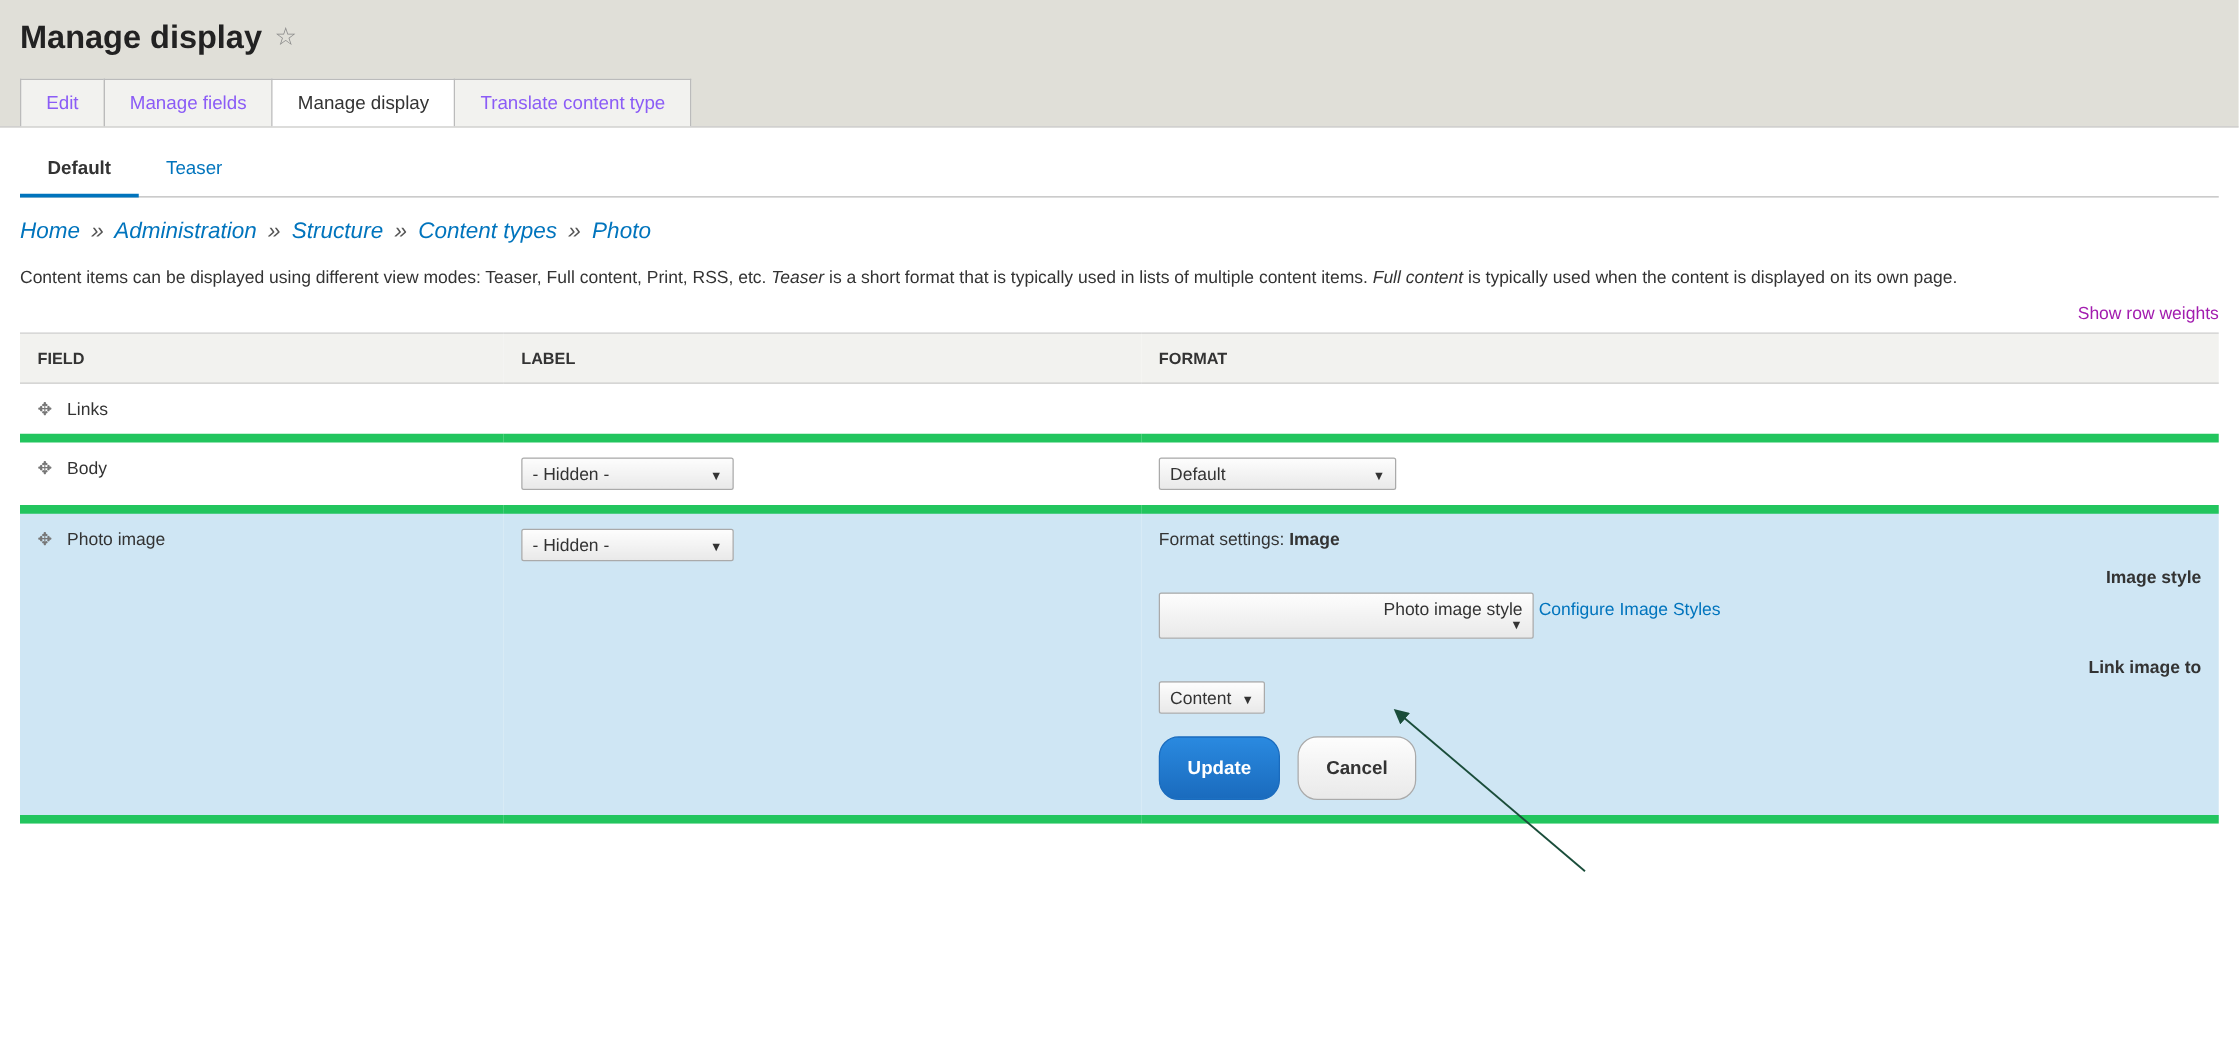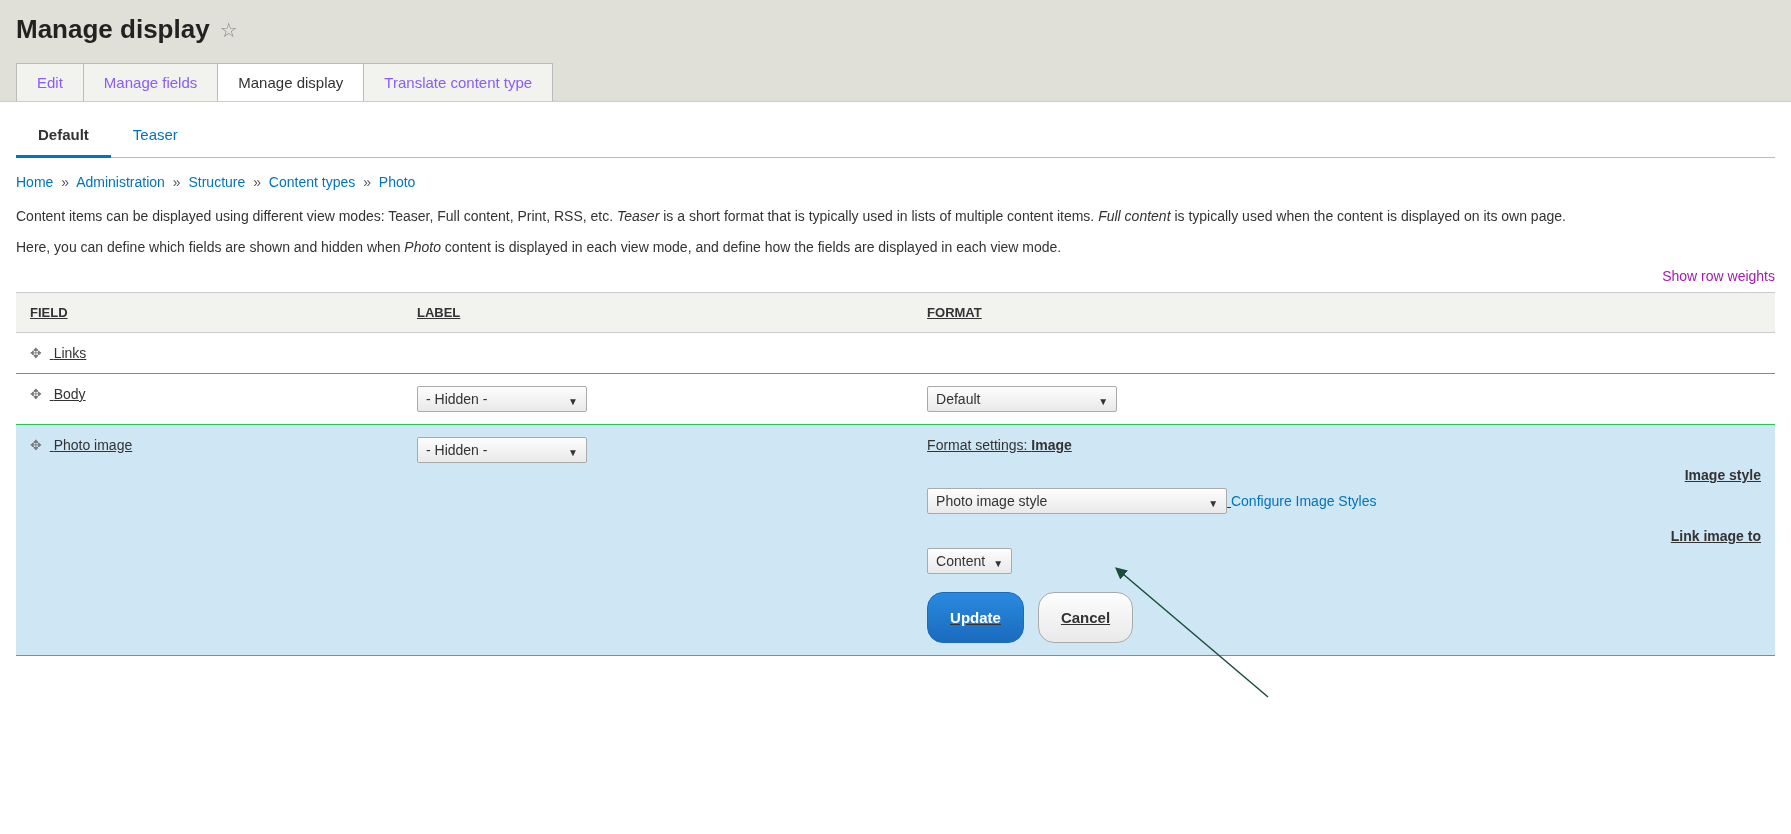--- a/index.html
+++ b/index.html
@@ -8,34 +8,34 @@
 .page-title-row { display: flex; align-items: center; gap: 10px; margin-bottom: 18px; }
 .page-title { font-size: 26px; font-weight: bold; color: #222; }
 .star-icon { color: #888; font-size: 20px; }
 .primary-tabs { display: flex; }
 .primary-tab { padding: 10px 20px; background: #f2f2ef; border: 1px solid #bbb; border-bottom: none; margin-right: -1px; color: #8b5cf6; cursor: pointer; font-size: 15px; }
 .primary-tab.active { background: #fff; color: #333; font-weight: normal; position: relative; z-index: 2; }
 .content-area { padding: 0 16px; }
 .secondary-tabs { display: flex; border-bottom: 1px solid #bbb; margin-top: 12px; }
 .secondary-tab { padding: 12px 22px; color: #0074bd; cursor: pointer; font-size: 15px; }
 .secondary-tab.active { color: #333; font-weight: bold; border-bottom: 3px solid #0074bd; margin-bottom: -1px; }
-.breadcrumb { margin: 16px 0; font-size: 14px; }
+.breadcrumb { margin: 16px 0; font-size: 18px; font-style: italic; }
 .breadcrumb a { color: #0074bd; text-decoration: none; }
 .breadcrumb .sep { color: #555; margin: 0 4px; }
 .description { margin: 10px 0; line-height: 1.5; color: #333; }
 .description em { font-style: italic; }
 .show-weights { text-align: right; margin: 8px 0; }
 .show-weights a { color: #a21caf; text-decoration: none; font-size: 14px; }
-table.fields { width: 100%; border-collapse: collapse; border-top: 1px solid #ccc; text-decoration: underline; }
+table.fields { width: 100%; border-collapse: collapse; border-top: 1px solid #ccc; }
 table.fields th { background: #f2f2ef; text-align: left; padding: 12px 14px; font-size: 13px; font-weight: bold; color: #333; border-bottom: 1px solid #ccc; }
-table.fields td { padding: 12px 14px; border-bottom: 1px solid #22c55e; vertical-align: top; }
+table.fields td { padding: 12px 14px; border-bottom: 7px solid #22c55e; vertical-align: top; }
 table.fields tr.highlighted td { background: #cfe6f4; }
 .drag-handle { color: #777; cursor: move; display: inline-block; margin-right: 8px; }
 .select-box { display: inline-flex; align-items: flex-end; justify-content: space-between; background: linear-gradient(#fdfdfd, #e9e9e9); border: 1px solid #aaa; border-radius: 2px; padding: 4px 8px; min-width: 170px; cursor: pointer; font-size: 14px; }
-.select-box.wide { min-width: 300px; }
+.select-box.wide { min-width: 300px; flex-direction: column; }
 .select-box.small { min-width: 80px; }
 .select-arrow { font-size: 10px; color: #333; margin-left: 8px; }
 .format-settings { color: #333; }
 .format-settings .label { margin-bottom: 4px; font-size: 14px; }
 .format-settings .bold { font-weight: bold; }
 .form-group { margin: 14px 0; }
 .form-group .fg-label { font-weight: bold; margin-bottom: 4px; display: block; font-size: 14px; text-align: right; }
 .link { color: #0074bd; text-decoration: none; font-size: 14px; cursor: pointer; display: inline-block; margin-top: 6px; }
 .button-row { margin-top: 18px; display: flex; gap: 14px; }
 .btn { padding: 16px 22px; border-radius: 16px; font-size: 15px; font-weight: bold; cursor: pointer; border: 1px solid; }
@@ -75,23 +75,20 @@
     <span class="sep">»</span>
     <a>Structure</a>
     <span class="sep">»</span>
     <a>Content types</a>
     <span class="sep">»</span>
     <a>Photo</a>
   </div>
 
   <p class="description">
     <span>Content items can be displayed using different view modes: Teaser, Full content, Print, RSS, etc. </span><em>Teaser</em><span> is a short format that is typically used in lists of multiple content items. </span><em>Full content</em><span> is typically used when the content is displayed on its own page.</span>
-  </p>
-  <p class="description">
-    <span>Here, you can define which fields are shown and hidden when </span><em>Photo</em><span> content is displayed in each view mode, and define how the fields are displayed in each view mode.</span>
   </p>
 
   <div class="show-weights">
     <a>Show row weights</a>
   </div>
 
   <table class="fields">
     <thead>
       <tr>
         <th class="col-field">FIELD</th>

